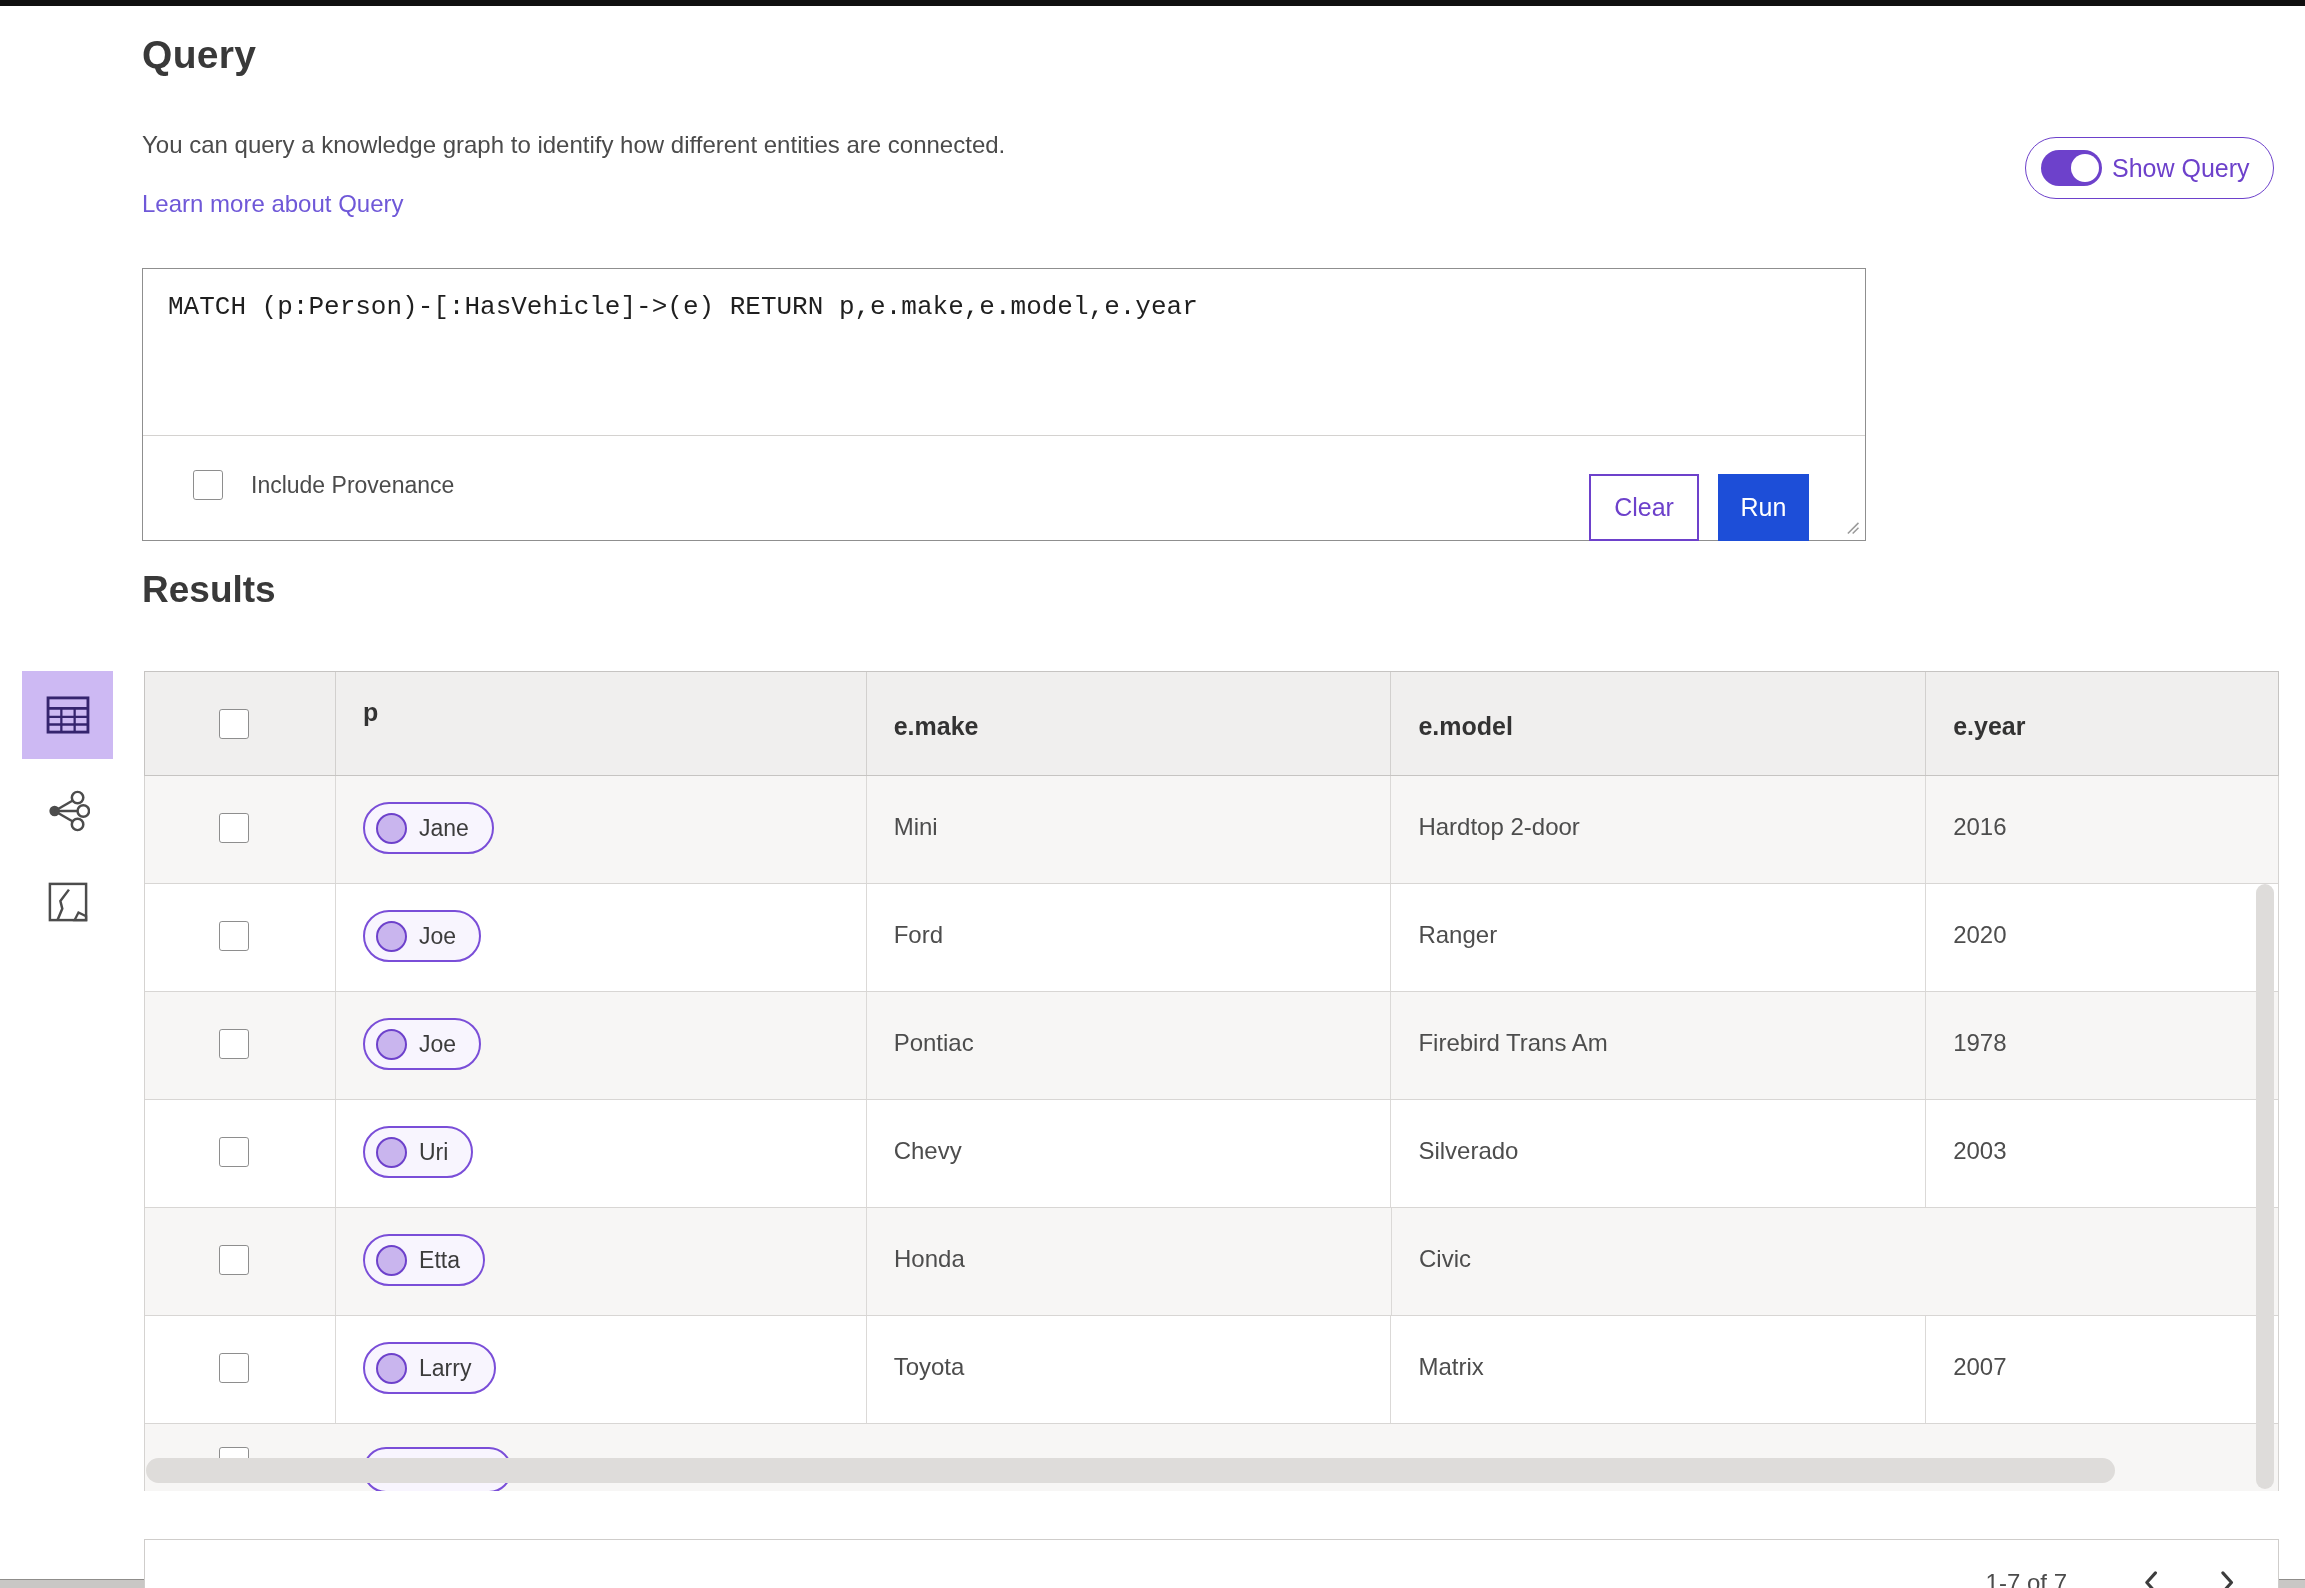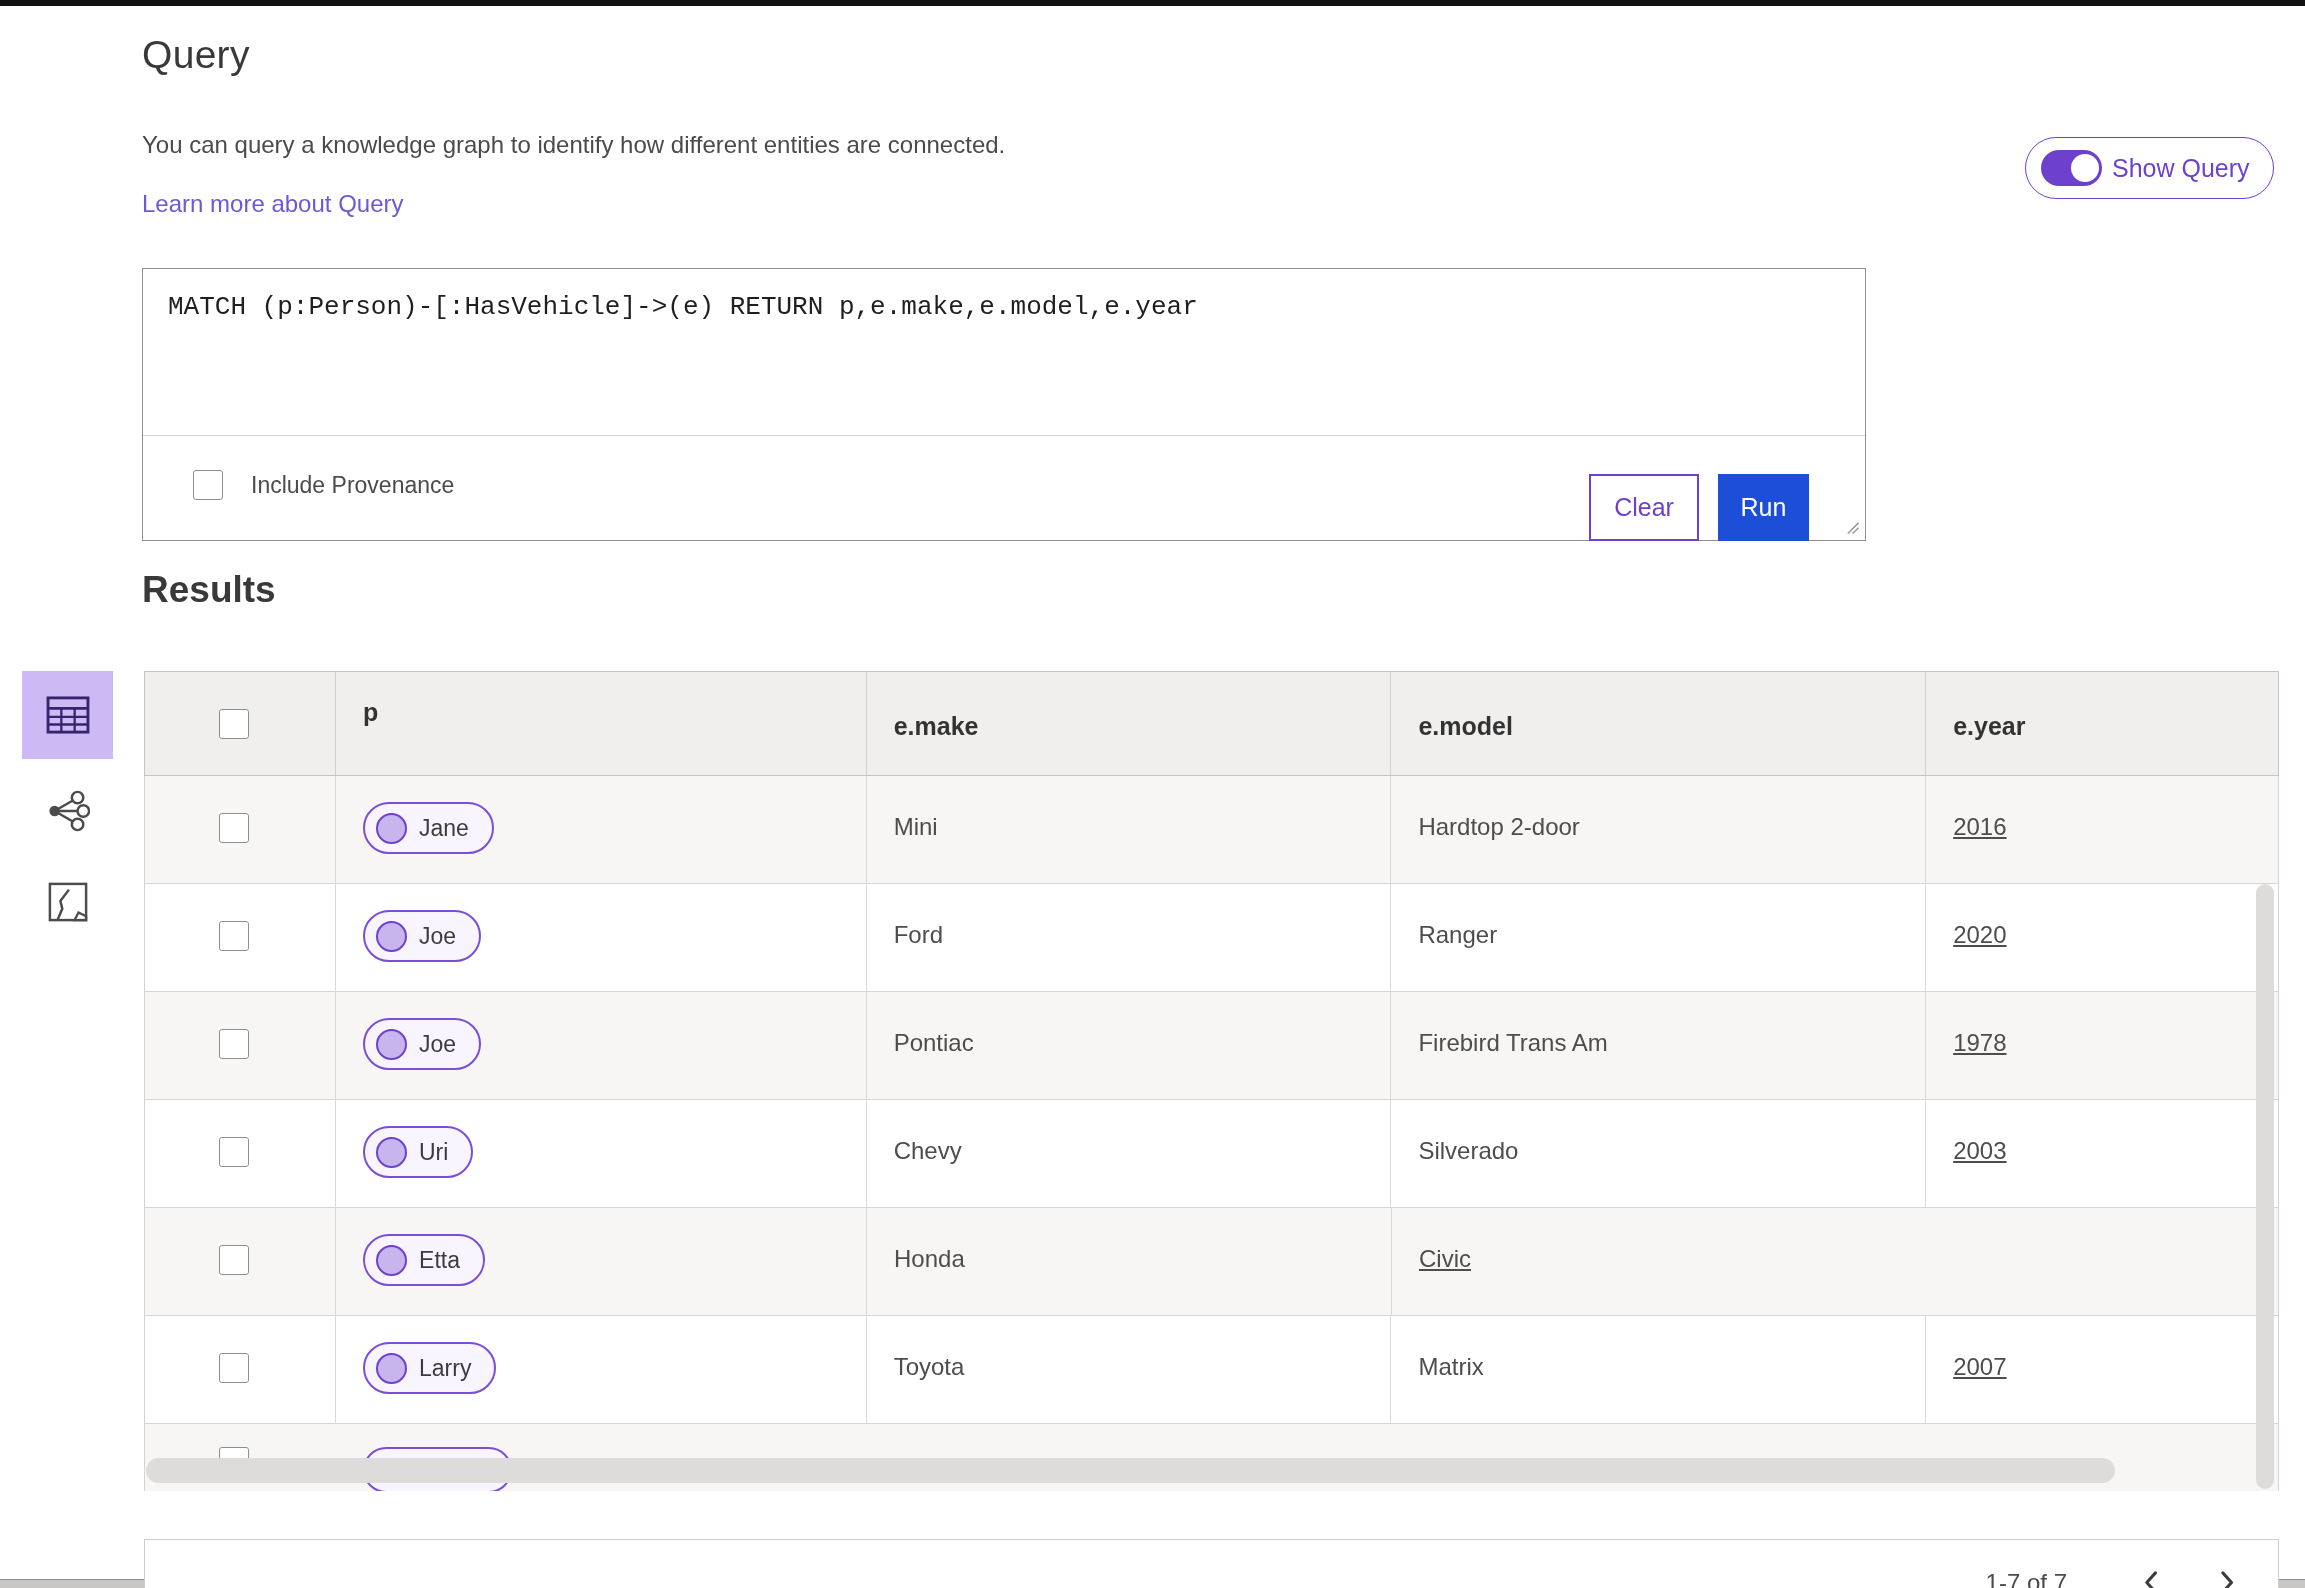--- a/index.html
+++ b/index.html
@@ -6,21 +6,21 @@
   body{
     width:2306px;height:1589px;position:relative;overflow:hidden;
     background:#ffffff;font-family:"Liberation Sans",sans-serif;color:#3a3a3a;
   }
   .abs{position:absolute;}
   
   .top-edge{left:0;top:0;width:2306px;height:5.8px;background:#101010;}
   .bottom-edge{left:0;top:1579px;width:2306px;height:9.6px;background:#c9c7c5;border-top:1px solid #8f8d8b;}
 
   
-  .page-title{left:142px;top:33px;font-size:39px;font-weight:400;color:#393939;letter-spacing:0.3px;}
+  .page-title{left:142px;top:33px;font-size:39px;font-weight:700;color:#393939;letter-spacing:0.3px;}
   .page-desc{left:142px;top:131px;font-size:24px;color:#4b4b4b;}
   .learn-link{left:142px;top:190px;font-size:24px;color:#6f58d8;cursor:pointer;}
 
   
   .toggle-pill{
     left:2025px;top:137px;width:249px;height:62px;background:#fff;
     border:1.9px solid #6d41cb;border-radius:33px;box-sizing:border-box;
     display:flex;align-items:center;padding-left:15.4px;gap:9.6px;cursor:pointer;
   }
   .toggle-track{width:61px;height:36px;background:#6d41cb;border-radius:18px;position:relative;flex:0 0 auto;}
@@ -54,21 +54,21 @@
 
   
   .rtable{left:144px;top:671px;width:2135px;}
   .thead{display:flex;height:105px;background:#f0efee;border:1px solid #c6c4c2;box-sizing:border-box;}
   .th{box-sizing:border-box;padding:40px 0 0 27px;font-size:25px;font-weight:700;color:#333;border-right:1px solid #d2d0ce;}
   .th:last-child{border-right:none;}
   .tbody{border-left:1px solid #d5d3d1;border-right:1px solid #d5d3d1;position:relative;background:#fff;}
   .trow{display:flex;height:108px;border-bottom:1px solid #d8d6d4;background:#fff;box-sizing:border-box;}
   .trow.odd{background:#f7f6f5;}
   .td{box-sizing:border-box;padding:37px 0 0 27px;font-size:24px;color:#4d4d4d;border-right:1px solid #dbd9d7;overflow:hidden;}
-  .td:last-child{border-right:none;text-decoration:underline;}
+  .td:last-child{border-right:none;}
   .c-check{width:191px;position:relative;padding:0;}
   .c-p{width:531px;padding-top:26px;}
   .c-make{width:525px;}
   .c-model{width:535px;}
   .c-year{width:352px;}
   .row-cbx{position:absolute;left:74px;top:37px;}
   .head-cbx{position:absolute;left:74px;top:37px;}
 
   .pill{
     display:inline-flex;align-items:center;gap:12.5px;height:52px;

